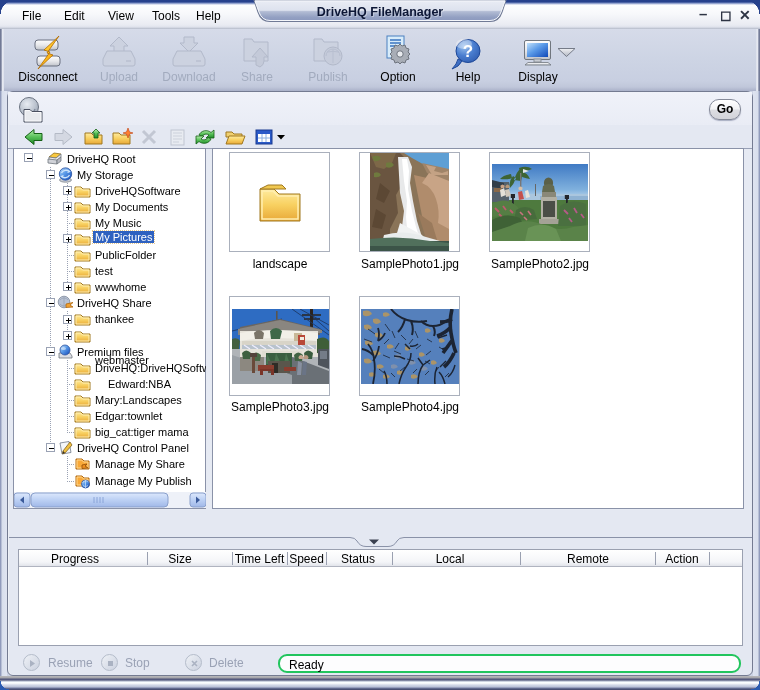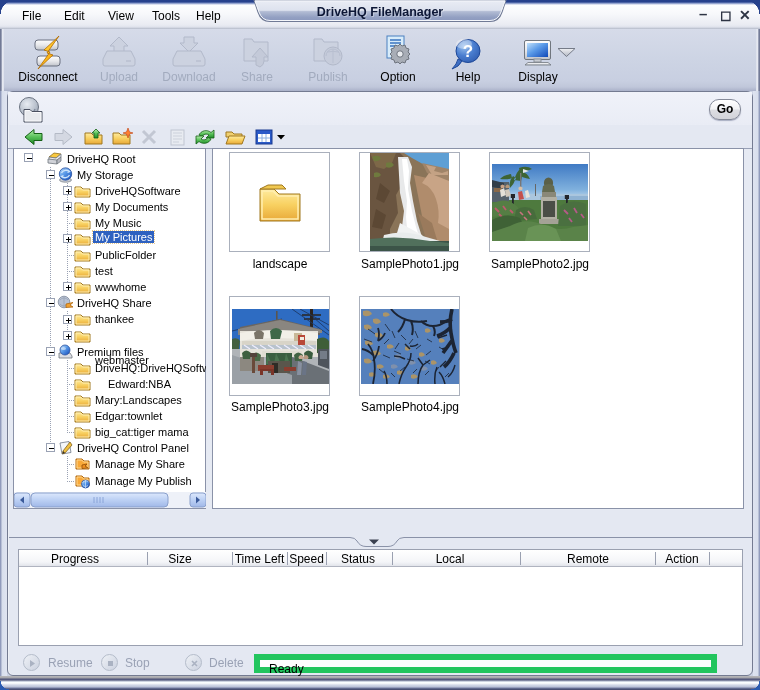--- a/index.html
+++ b/index.html
@@ -89,21 +89,21 @@
 
 #ttable { position:absolute; left:10px; top:457px; width:725px; height:97px; background:#fff; border:1px solid #9aa0b0; }
 #thead { position:absolute; left:0; top:0; width:100%; height:17px; background:linear-gradient(180deg,#ffffff,#f4f5f8 75%,#e2e4ea); border-bottom:1px solid #b0b4c0; }
 .th { position:absolute; top:2px; font-size:12px; color:#000; text-align:center; }
 .thsep { position:absolute; top:2px; width:1px; height:13px; background:#9aa0b0; }
 
 
 #botbar { left:1px; top:556px; width:743px; height:30px; font-size:12px; color:#9aa2b5; }
 .cbtn { position:absolute; top:6px; width:17px; height:17px; border:1px solid #b4bcca; border-radius:50%; background:linear-gradient(135deg,#eef1f6,#ccd2e0); }
 .cbtn svg { position:absolute; left:4px; top:4px; }
-#readypill { position:absolute; left:245px; top:6px; width:463px; height:19px; background:#fdfdfe; border:6px solid #22c55e; border-radius:0; color:#000; font-size:12px; }
+#readypill { position:absolute; left:269px; top:6px; width:463px; height:19px; background:#fdfdfe; border:2px solid #22c55e; border-radius:9px; color:#000; font-size:12px; }
 </style>
 </head>
 <body>
 <div class="abs" id="topband"></div>
 <div class="abs menuitem" style="left:22px;">File</div>
 <div class="abs menuitem" style="left:64px;">Edit</div>
 <div class="abs menuitem" style="left:108px;">View</div>
 <div class="abs menuitem" style="left:152px;">Tools</div>
 <div class="abs menuitem" style="left:196px;">Help</div>
 <div class="abs" style="left:699px;top:5px;width:12px;font-size:15px;font-weight:bold;color:#2e3444;">–</div>

